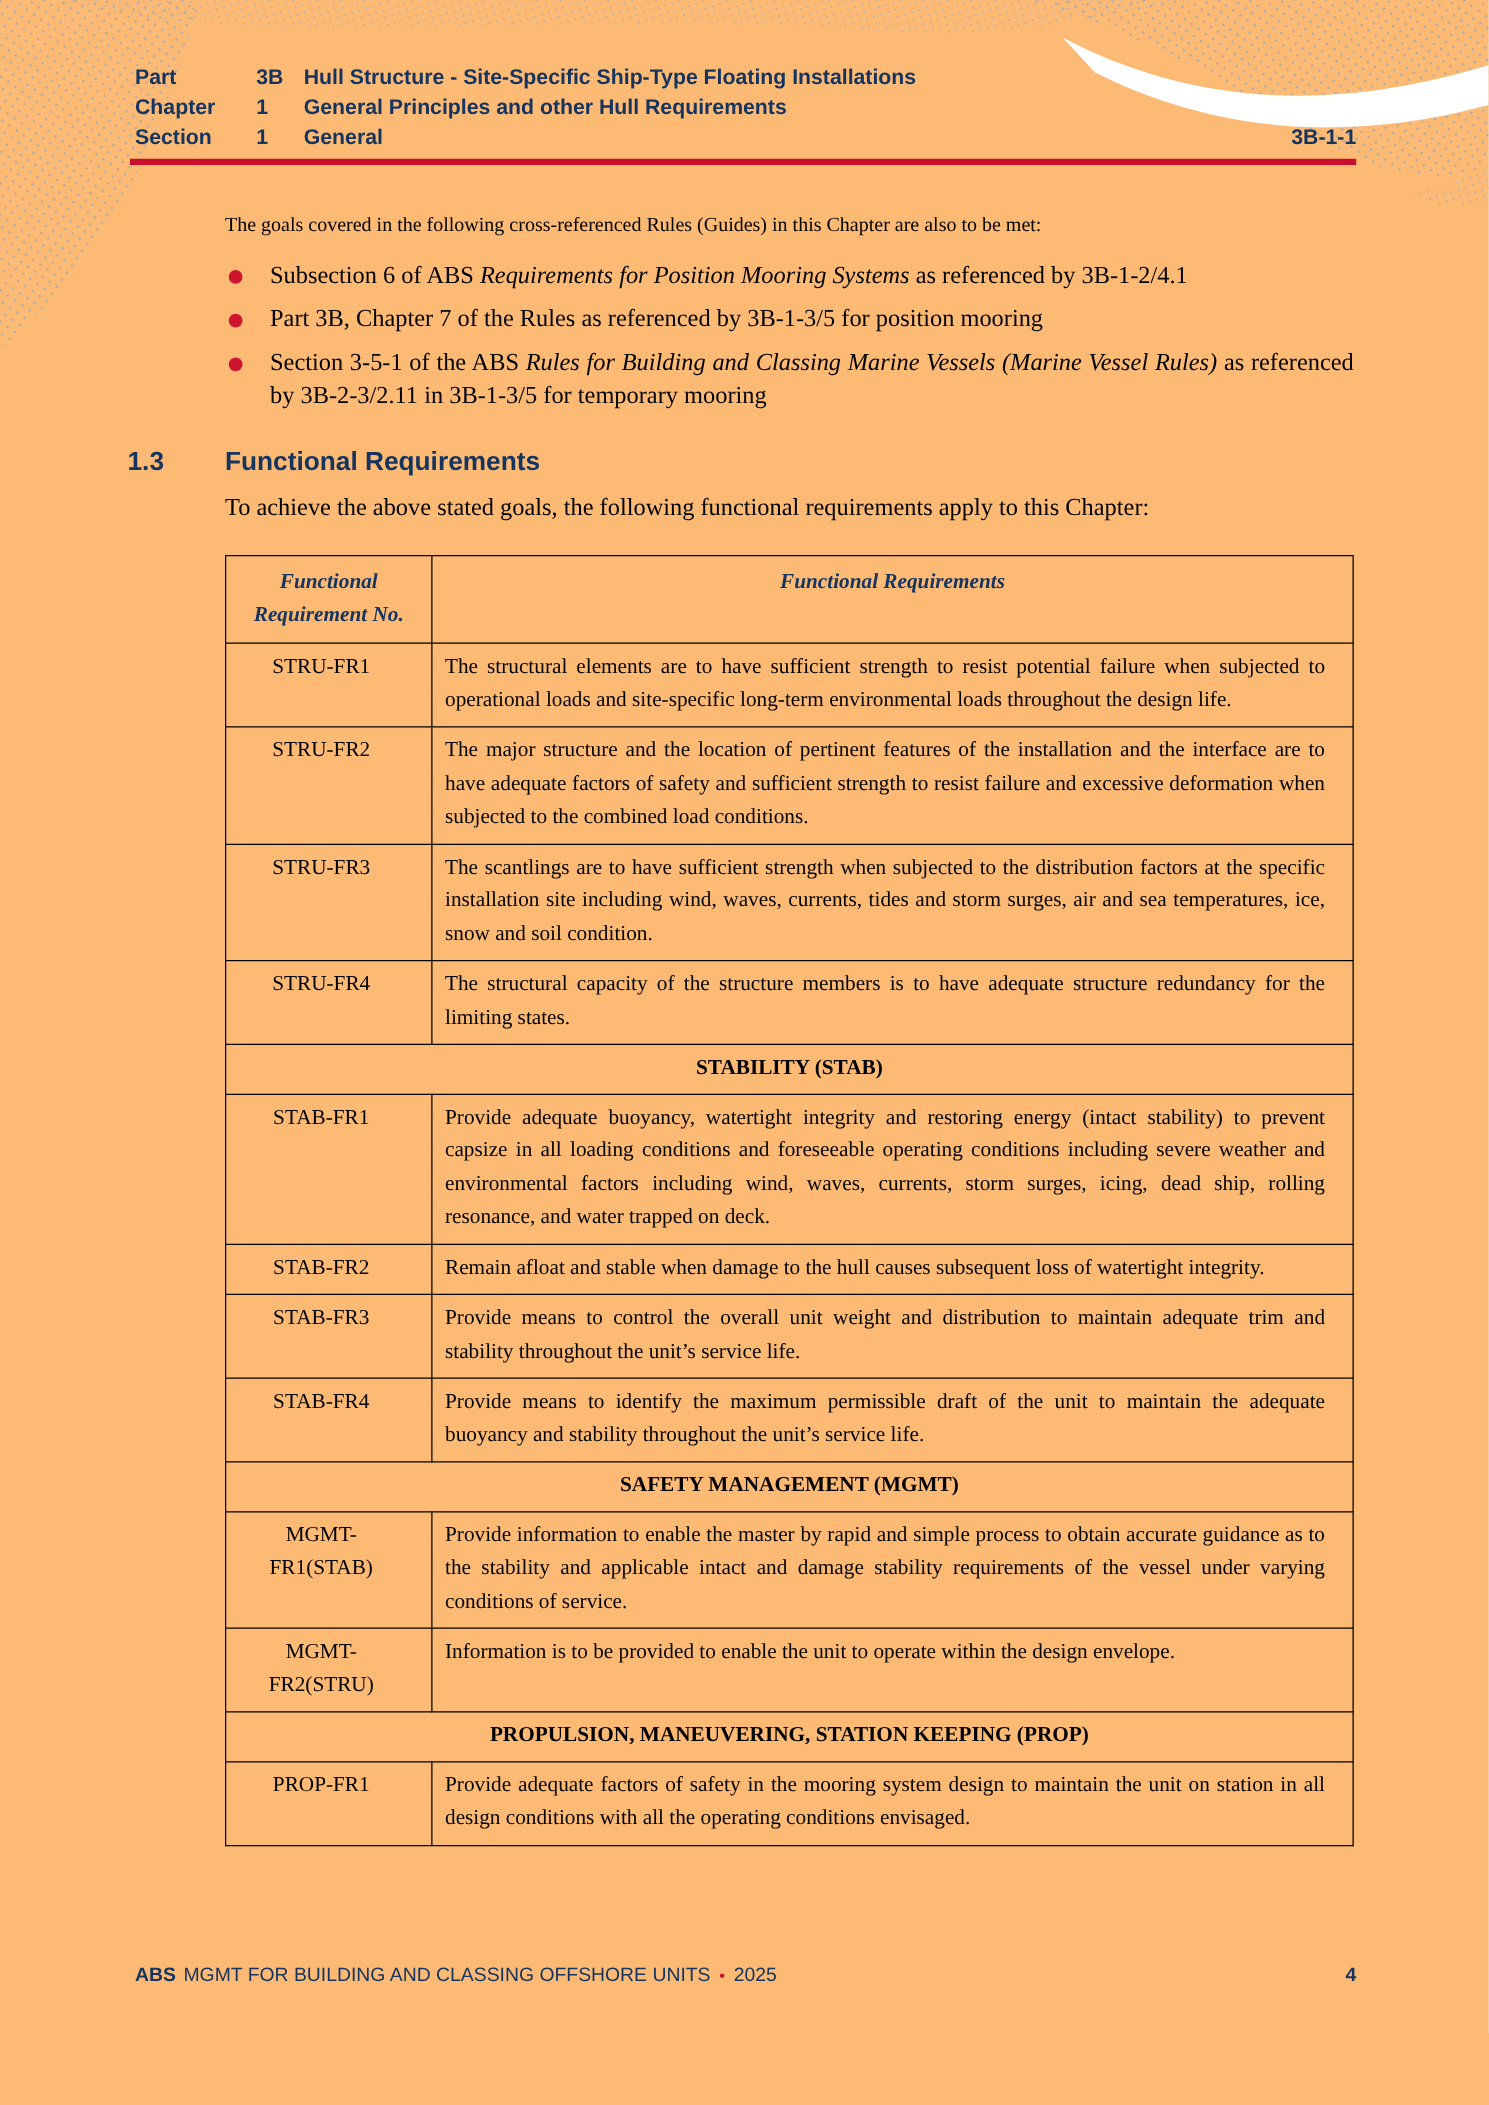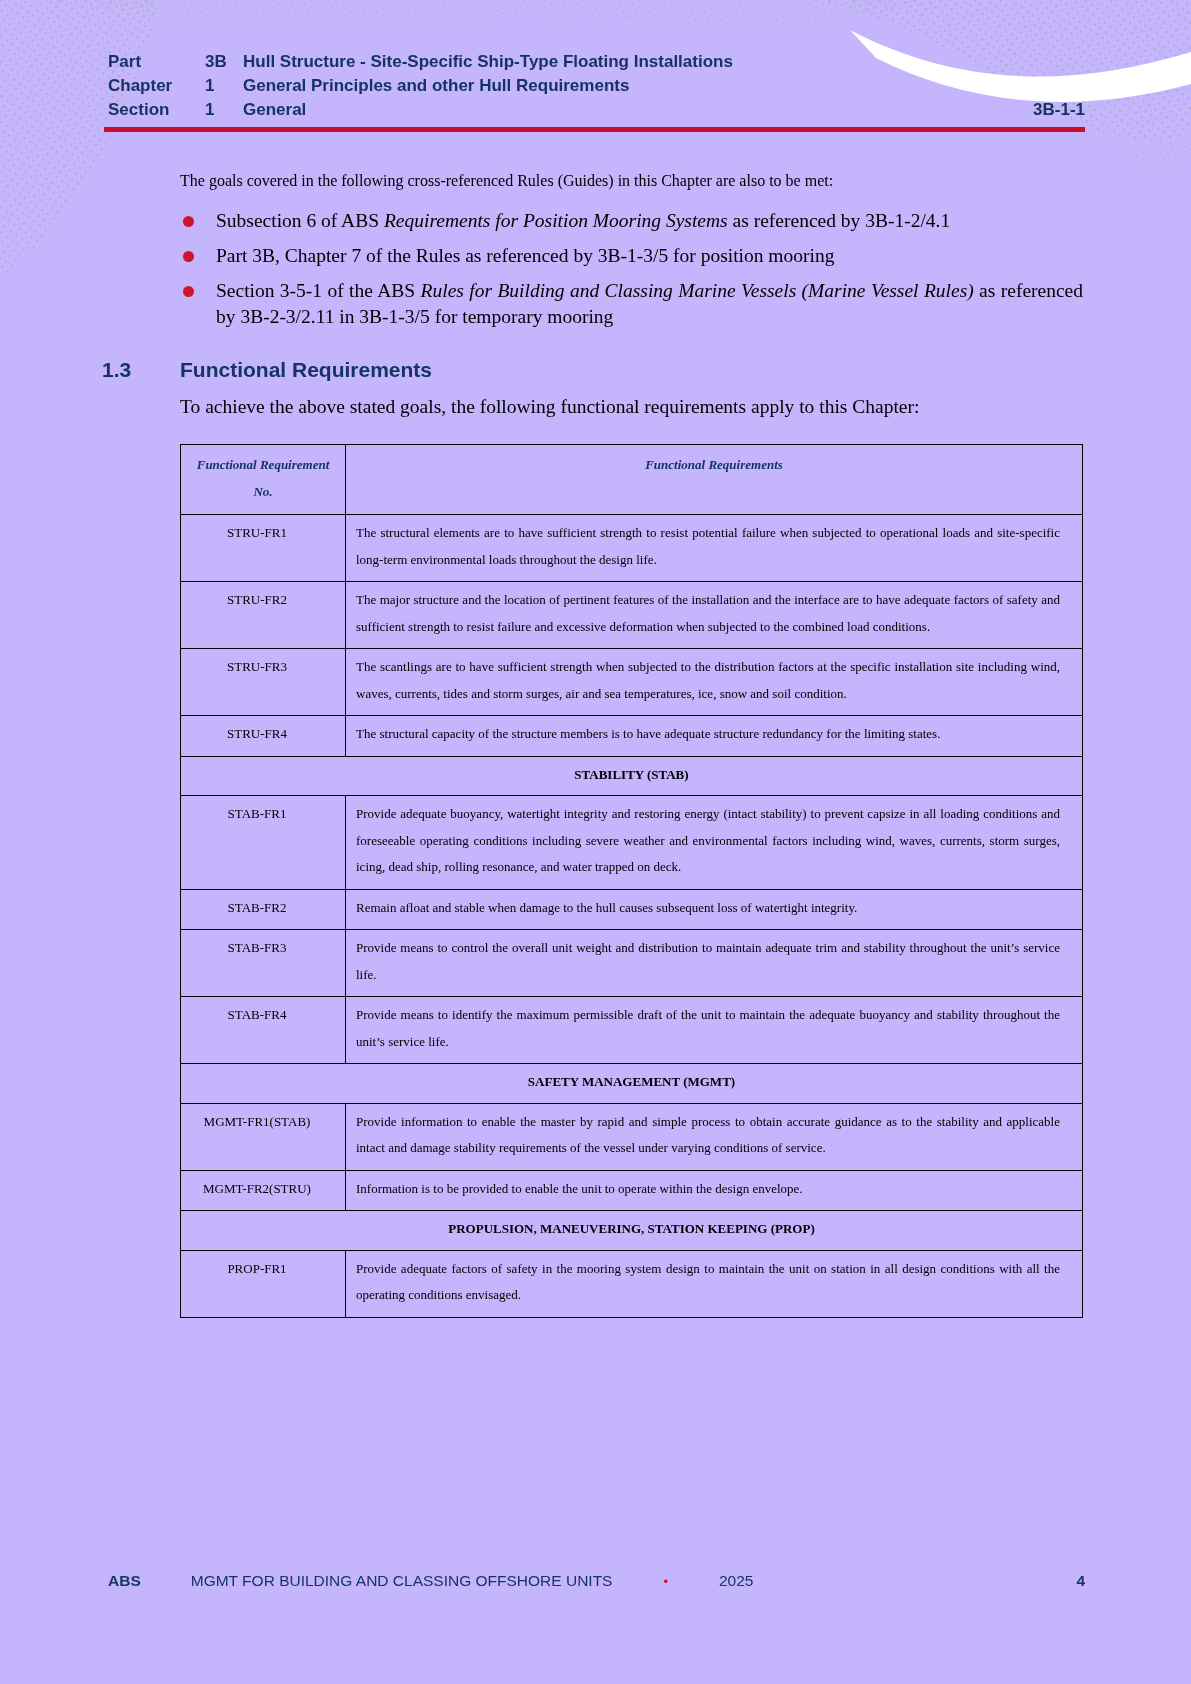--- a/index.html
+++ b/index.html
@@ -1,20 +1,20 @@
 <!DOCTYPE html>
 <html><head>
 <meta charset="utf-8">
 <style>
   html,body{margin:0;padding:0;background:#e8e8e8;}
   .page{
     position:relative;
     width:1191px;height:1684px;
     margin:0 auto;
-    background:#c4b5fd;
+    background:#fdba74;
     overflow:hidden;
     font-family:"Liberation Serif", serif;
     color:#000;
   }
   .decor{position:absolute;top:0;left:0;z-index:0;}
   
   .doc-header{
     position:absolute;top:50px;left:108px;right:106px;z-index:2;
     font-family:"Liberation Sans", sans-serif;
     font-weight:bold;font-size:17px;line-height:24px;
@@ -42,42 +42,42 @@
   .sec-num,.sec-title{
     font-family:"Liberation Sans", sans-serif;font-weight:bold;
     font-size:21px;color:#153560;line-height:28px;
   }
   .sec-num{position:absolute;left:-78px;top:0;}
   .sec-title{margin:0;display:inline-block;}
   .lead{font-size:19.5px;line-height:26px;margin:0 0 24px 0;}
   
   table.fr-table{
     width:100%;border-collapse:collapse;
-    font-size:13px;line-height:26.5px;
+    font-size:17px;line-height:26.5px;
   }
   .fr-table th,.fr-table td{
     border:1.5px solid #000;vertical-align:top;
     padding:5px 22px 8px 10px;
   }
   .fr-table col.c1{width:165px;}
   .fr-table thead th{
     color:#153560;font-weight:bold;font-style:italic;
     text-align:center;padding:7px 6px 9px 6px;
   }
   .fr-table td.group{
     text-align:center;font-weight:bold;padding:5px 6px 7px 6px;
   }
   .fr-table td.no-cell{text-align:center;}
   .fr-table td.text-cell{text-align:justify;}
   
   .doc-footer{
     position:absolute;top:1572px;left:108px;right:106px;z-index:2;
     font-family:"Liberation Sans", sans-serif;
     font-size:15.5px;color:#153560;
-    display:flex;align-items:baseline;gap:44px;
+    display:flex;align-items:baseline;
   }
   .doc-footer .brand{font-weight:bold;margin-right:6px;}
   .doc-footer .sep{color:#c8102e;margin:0 7px;font-size:13px;}
   .doc-footer .page-num{margin-left:auto;font-weight:bold;}
 </style>
 </head>
 <body>
 
 <div class="page">
 

